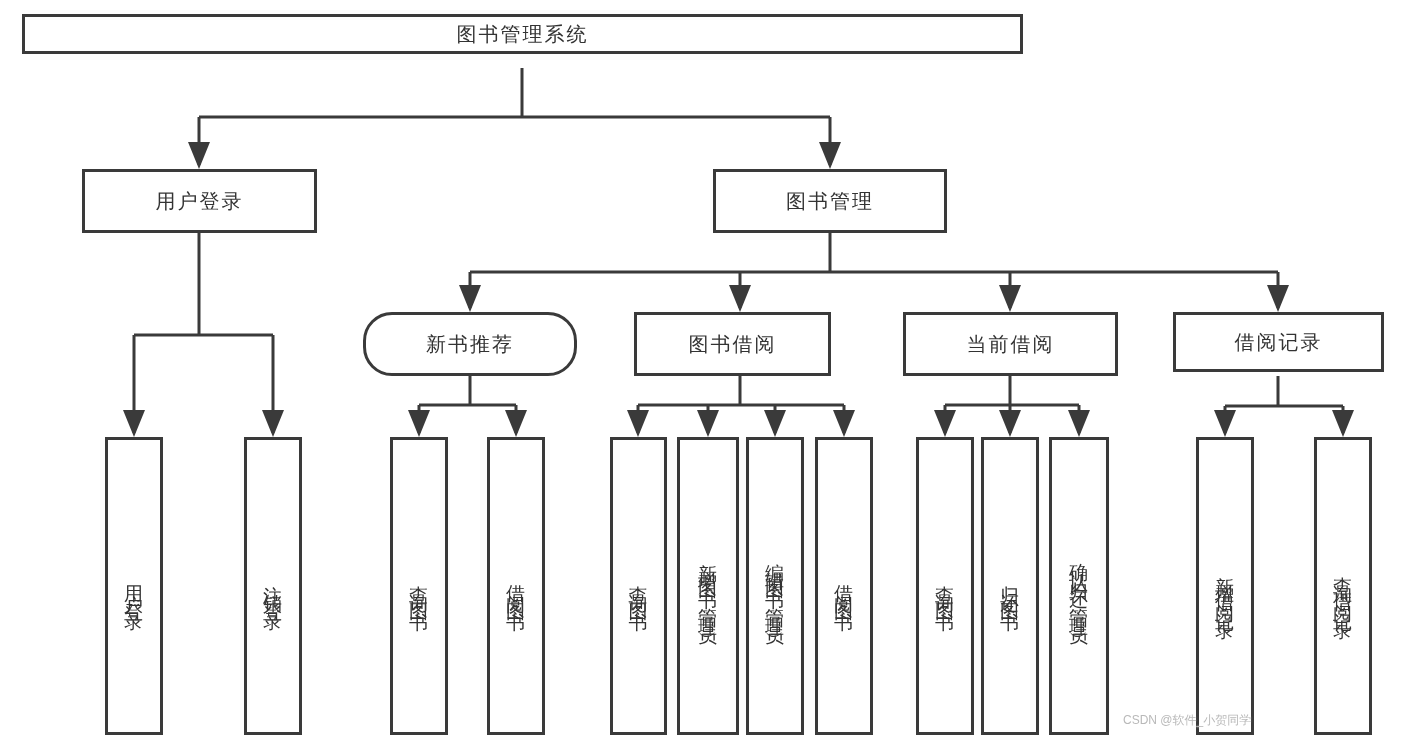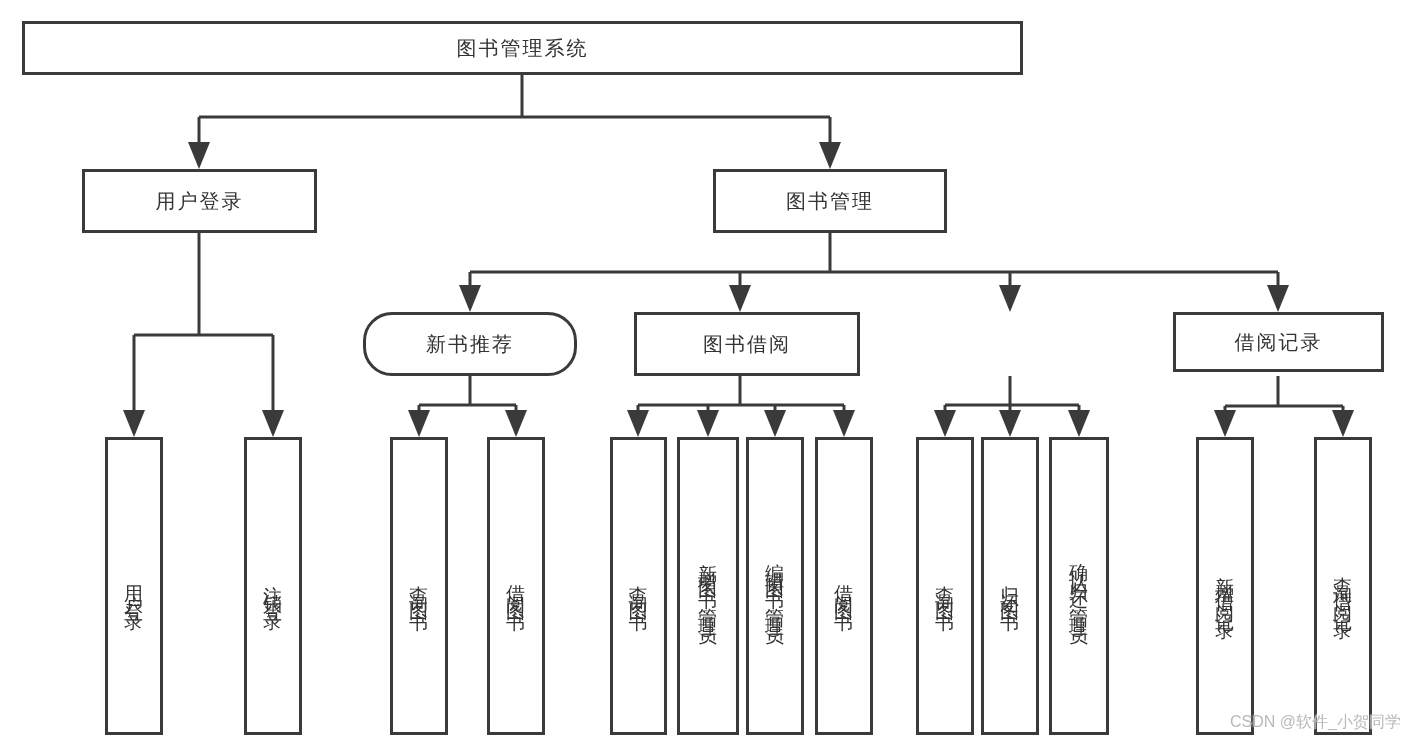--- a/index.html
+++ b/index.html
@@ -18,22 +18,22 @@
     display:flex; align-items:center; justify-content:center;
     color:var(--text,#333333);
   }
   .node { font-size:20px; letter-spacing:2px; }
   .leaf { font-size:19px; }
   .leaf .vtext {
     writing-mode:vertical-lr; text-orientation:mixed;
     letter-spacing:9px; line-height:1; padding-top:4px;
   }
   .watermark {
-    position:absolute; left:1230px; top:712px; z-index:5;
-    font-size:16px; white-space:nowrap;
+    position:absolute; left:1123px; top:712px; z-index:5;
+    font-size:12px; white-space:nowrap;
     color:var(--watermark-color,#b9b9b9);
     text-shadow:0 0 2px #ffffff;
   }
 </style>
 </head>
 <body>
 
 <div class="stage">
 
   <svg class="connector" width="1405" height="747" viewBox="0 0 1405 747" xmlns="http://www.w3.org/2000/svg">
@@ -67,27 +67,28 @@
       <polygon points="764,410 786,410 775,437"></polygon>
       <polygon points="833,410 855,410 844,437"></polygon>
       <polygon points="934,410 956,410 945,437"></polygon>
       <polygon points="999,410 1021,410 1010,437"></polygon>
       <polygon points="1068,410 1090,410 1079,437"></polygon>
       <polygon points="1214,410 1236,410 1225,437"></polygon>
       <polygon points="1332,410 1354,410 1343,437"></polygon>
     </g>
   </svg>
 
-  <div class="node" style="left:22px; top:21px; width:1001px; height:54px;">图书管理系统</div>
+  <div class="node" style="left:22px; top:14px; width:1001px; height:40px;">图书管理系统</div>
 
   <div class="node" style="left:82px; top:169px; width:235px; height:64px;">用户登录</div>
   <div class="node" style="left:713px; top:169px; width:234px; height:64px;">图书管理</div>
 
   <div class="node" style="left:363px; top:312px; width:214px; height:64px;border-radius:29px;">新书推荐</div>
-  <div class="node" style="left:634px; top:312px; width:226px; height:64px;">图书借阅</div>
+  <div class="node" style="left:634px; top:312px; width:197px; height:64px;">图书借阅</div>
+  <div class="node" style="left:903px; top:312px; width:215px; height:64px;">当前借阅</div>
   <div class="node" style="left:1173px; top:312px; width:211px; height:60px;">借阅记录</div>
 
   <div class="leaf" style="left:105px; top:437px; width:58px; height:298px;">
     <span class="vtext">用户登录</span>
   </div>
   <div class="leaf" style="left:244px; top:437px; width:58px; height:298px;">
     <span class="vtext">注销登录</span>
   </div>
 
   <div class="leaf" style="left:390px; top:437px; width:58px; height:298px;">

